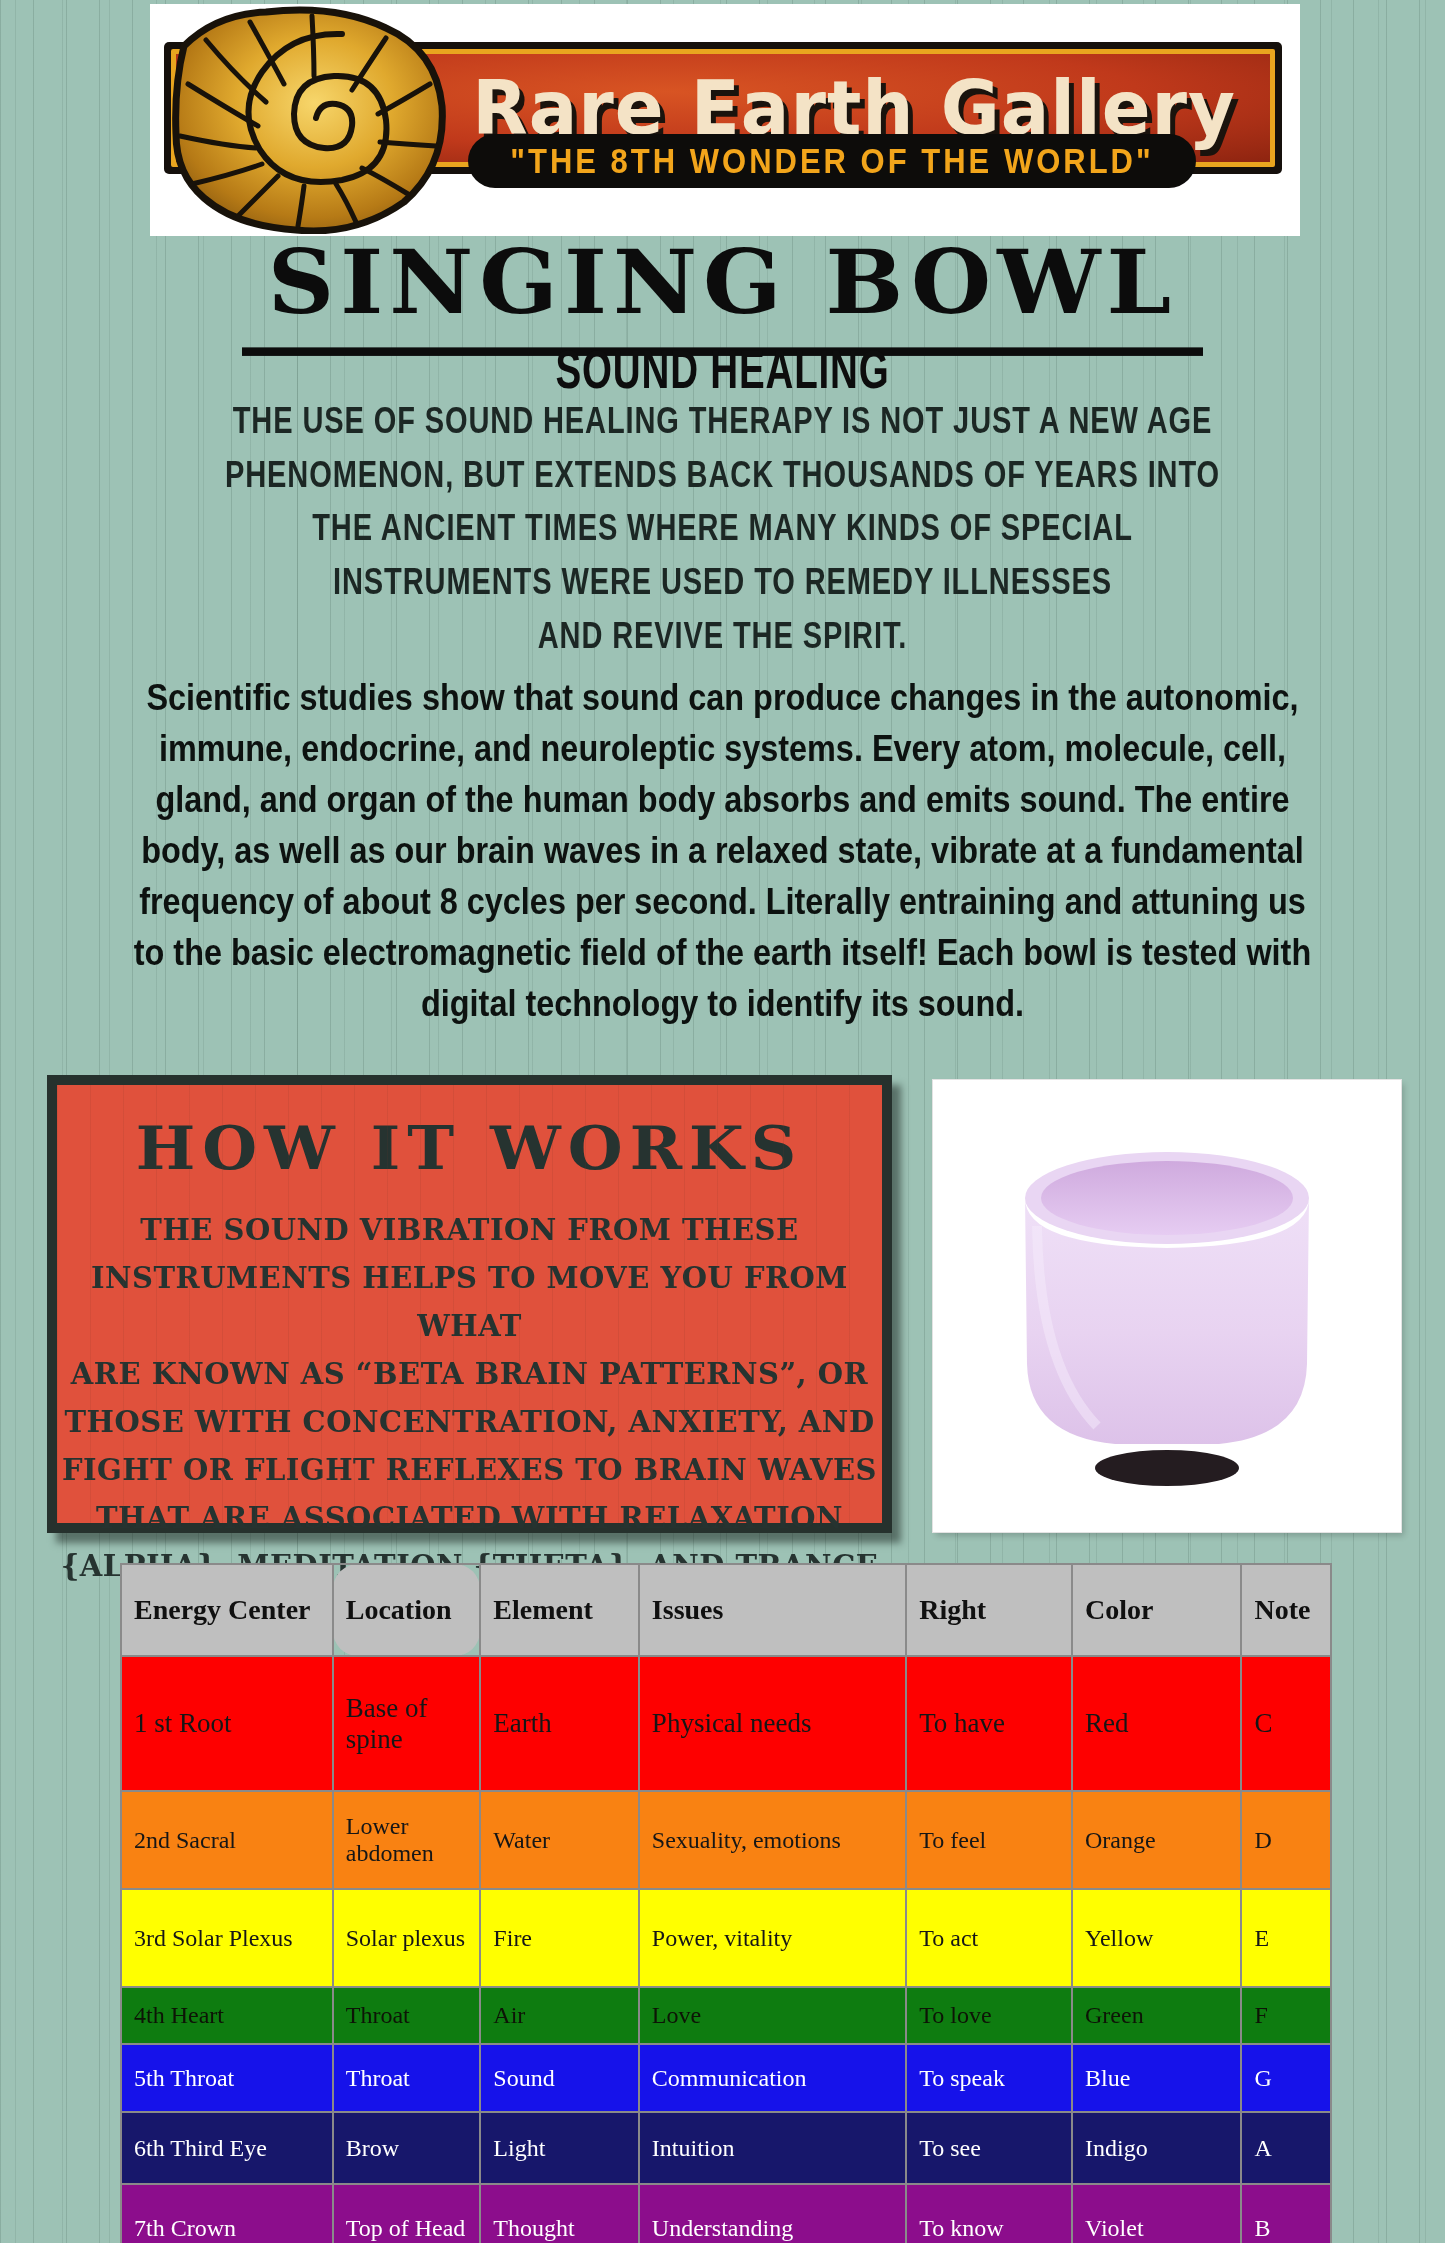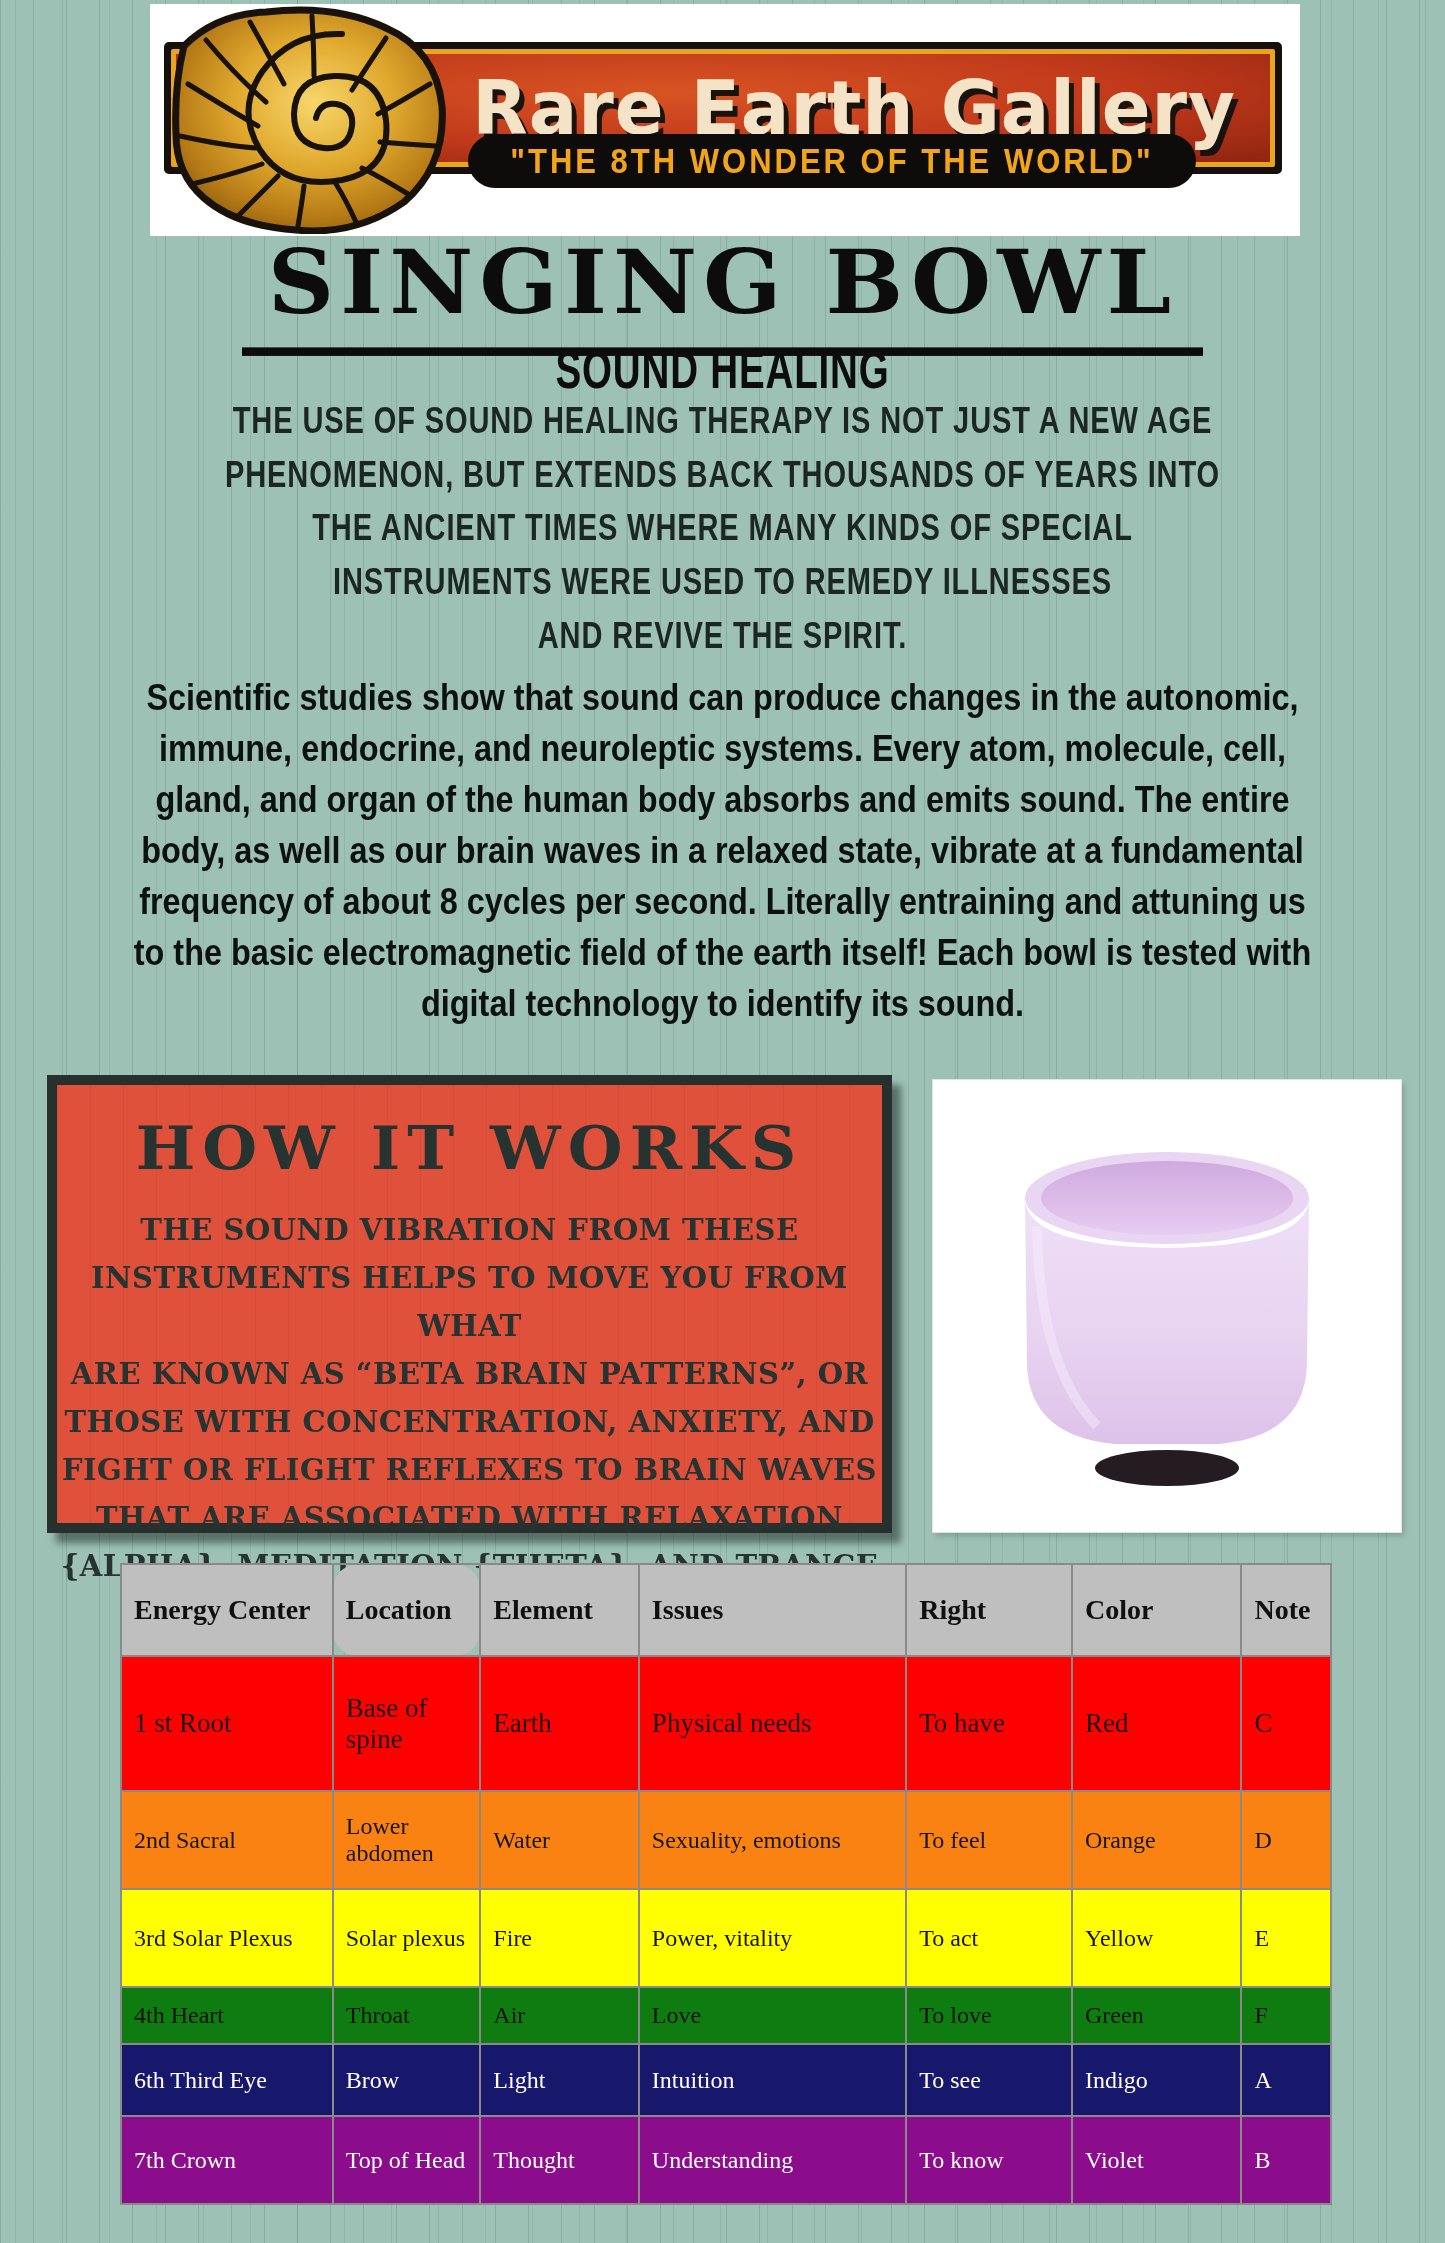--- a/index.html
+++ b/index.html
@@ -243,20 +243,29 @@
         </tr>
         <tr class="row-3" style="background: rgb(14, 124, 16); color: rgb(13, 20, 6); height: 57px;">
           <td>4th Heart</td>
           <td>Throat</td>
           <td>Air</td>
           <td>Love</td>
           <td>To love</td>
           <td>Green</td>
           <td>F</td>
         </tr>
+        <tr class="row-4" style="background: rgb(22, 18, 234); color: rgb(255, 255, 255); height: 68px;">
+          <td>5th Throat</td>
+          <td>Throat</td>
+          <td>Sound</td>
+          <td>Communication</td>
+          <td>To speak</td>
+          <td>Blue</td>
+          <td>G</td>
+        </tr>
         <tr class="row-5" style="background: rgb(23, 23, 107); color: rgb(255, 255, 255); height: 72px; margin-left: 37px;">
           <td>6th Third Eye</td>
           <td>Brow</td>
           <td>Light</td>
           <td>Intuition</td>
           <td>To see</td>
           <td>Indigo</td>
           <td>A</td>
         </tr>
         <tr class="row-6" style="background: rgb(140, 13, 140); color: rgb(255, 255, 255); height: 88px;">

